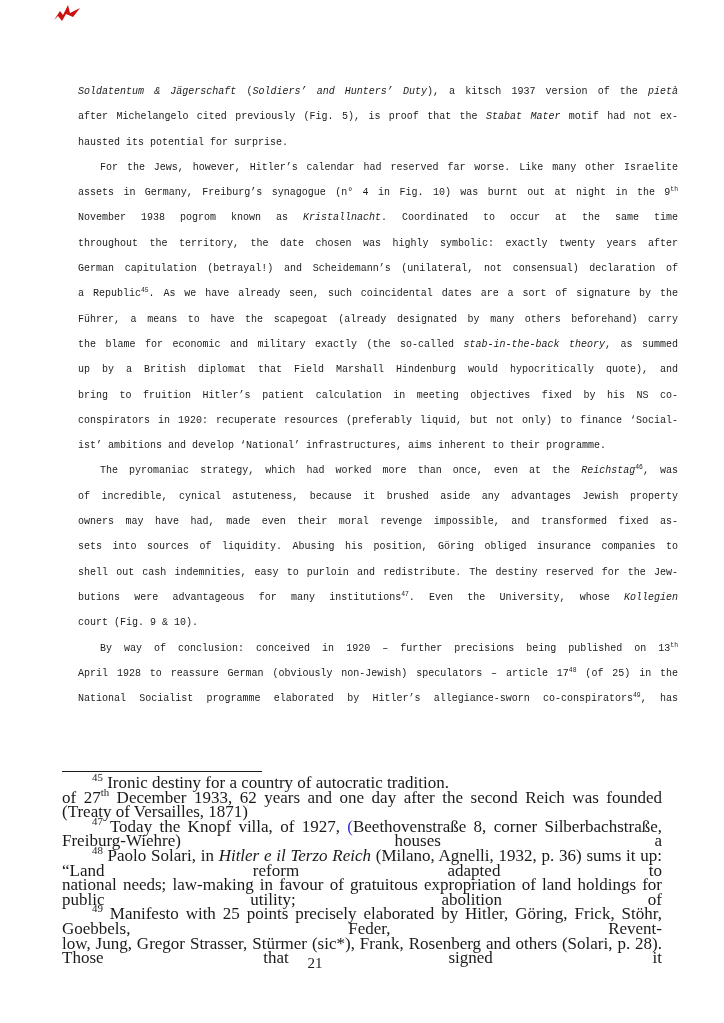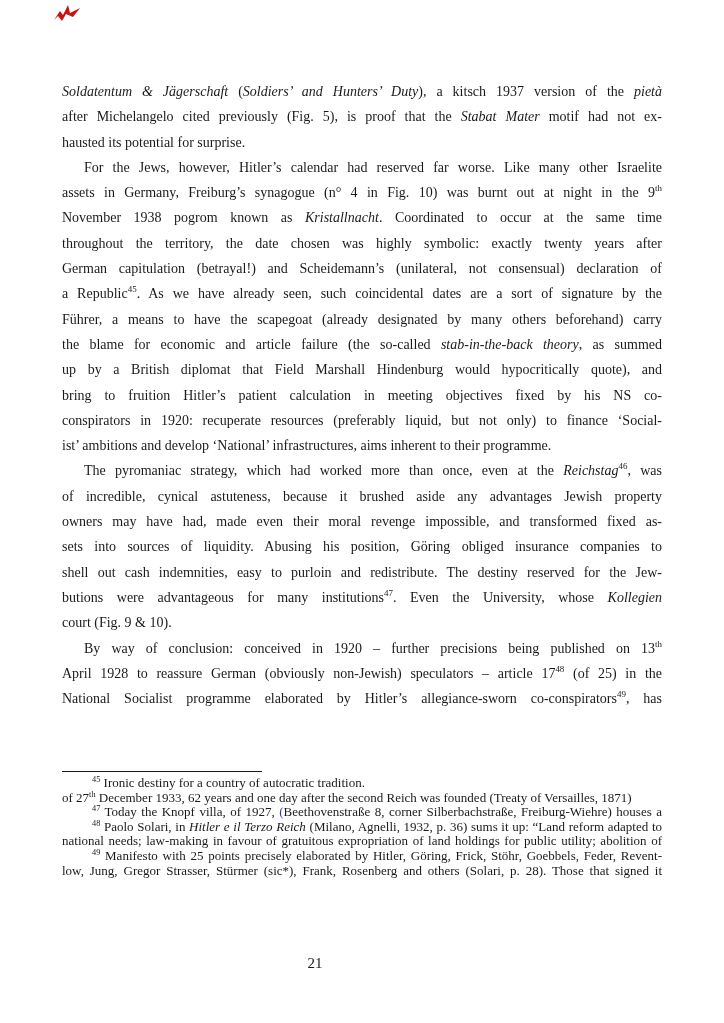--- a/index.html
+++ b/index.html
@@ -7,30 +7,30 @@
     position:relative;
     width:724px; height:1023px;
     margin:0 auto;
     background:#ffffff;
     font-family:"Liberation Serif", serif;
     color:#1a1a1a;
     overflow:hidden;
   }
   .red-mark { position:absolute; left:54px; top:5px; width:26px; height:16px; }
   .body-block {
-    position:absolute; left:62px; top:79px; width:600px;
-    font-size:14px; line-height:25.3px;
+    position:absolute; left:78px; top:79px; width:600px;
+    font-size:10px; line-height:25.3px;font-family:Liberation Mono, monospace;
   }
   .fn-sep {
     position:absolute; left:62px; top:771px; width:200px; height:0;
     border-top:1px solid #1a1a1a;
   }
   .fn-block {
     position:absolute; left:62px; top:776px; width:600px;
-    font-size:13px; line-height:14.6px;
+    font-size:17px; line-height:14.6px;
   }
   .line { text-align:justify; text-align-last:justify; }
   .line.last { text-align-last:left; }
   .body-block .line.indent { text-indent:22px; }
   .fn-block .line.indent { text-indent:30px; }
   .i { font-style:italic; }
   .sup { vertical-align:super; font-size:0.64em; line-height:0; }
   .link { color:#3434cc; }
   .page-number {
     position:absolute; left:0; top:955px; width:630px;
@@ -53,21 +53,21 @@
         <div class="line last"><span>hausted its potential for surprise.</span></div>
       </div>
       <div>
         <div class="line indent"><span>For the Jews, however, Hitler’s calendar had reserved far worse. Like many other Israelite</span></div>
         <div class="line"><span>assets in Germany, Freiburg’s synagogue (n° 4 in Fig. 10) was burnt out at night in the 9</span><span class="sup">th</span></div>
         <div class="line"><span>November 1938 pogrom known as </span><span class="i">Kristallnacht</span><span>. Coordinated to occur at the same time</span></div>
         <div class="line"><span>throughout the territory, the date chosen was highly symbolic: exactly twenty years after</span></div>
         <div class="line"><span>German capitulation (betrayal!) and Scheidemann’s (unilateral, not consensual) declaration of</span></div>
         <div class="line"><span>a Republic</span><span class="sup">45</span><span>. As we have already seen, such coincidental dates are a sort of signature by the</span></div>
         <div class="line"><span>Führer, a means to have the scapegoat (already designated by many others beforehand) carry</span></div>
-        <div class="line"><span>the blame for economic and article failure (the so-called </span><span class="i">stab-in-the-back theory</span><span>, as summed</span></div>
+        <div class="line"><span>the blame for economic and military exactly (the so-called </span><span class="i">stab-in-the-back theory</span><span>, as summed</span></div>
         <div class="line"><span>up by a British diplomat that Field Marshall Hindenburg would hypocritically quote), and</span></div>
         <div class="line"><span>bring to fruition Hitler’s patient calculation in meeting objectives fixed by his NS co-</span></div>
         <div class="line"><span>conspirators in 1920: recuperate resources (preferably liquid, but not only) to finance ‘Social-</span></div>
         <div class="line last"><span>ist’ ambitions and develop ‘National’ infrastructures, aims inherent to their programme.</span></div>
       </div>
       <div>
         <div class="line indent"><span>The pyromaniac strategy, which had worked more than once, even at the </span><span class="i">Reichstag</span><span class="sup">46</span><span>, was</span></div>
         <div class="line"><span>of incredible, cynical astuteness, because it brushed aside any advantages Jewish property</span></div>
         <div class="line"><span>owners may have had, made even their moral revenge impossible, and transformed fixed as-</span></div>
         <div class="line"><span>sets into sources of liquidity. Abusing his position, Göring obliged insurance companies to</span></div>

